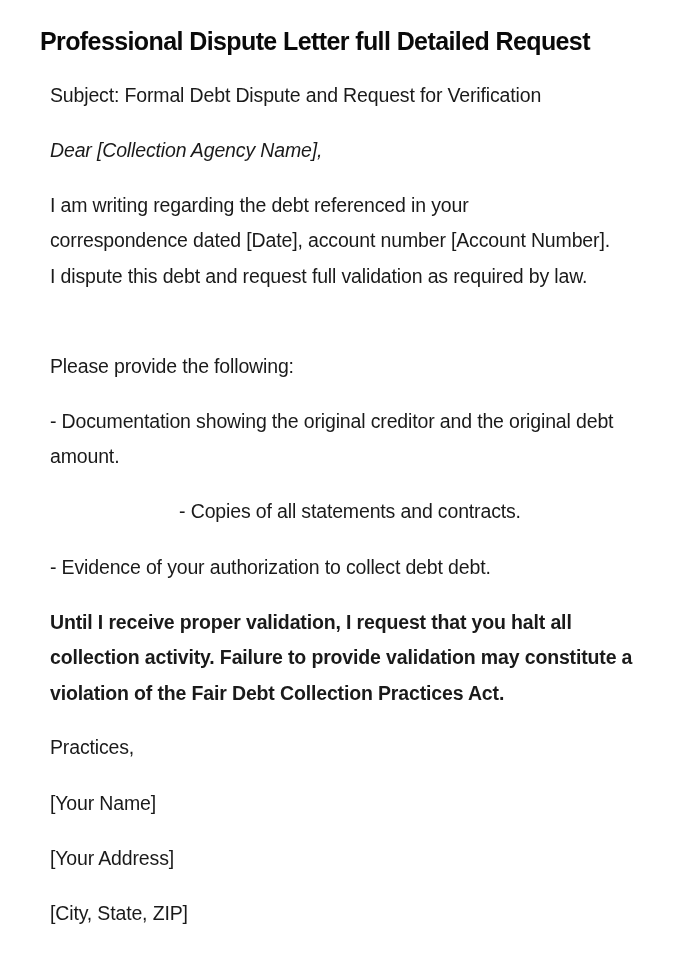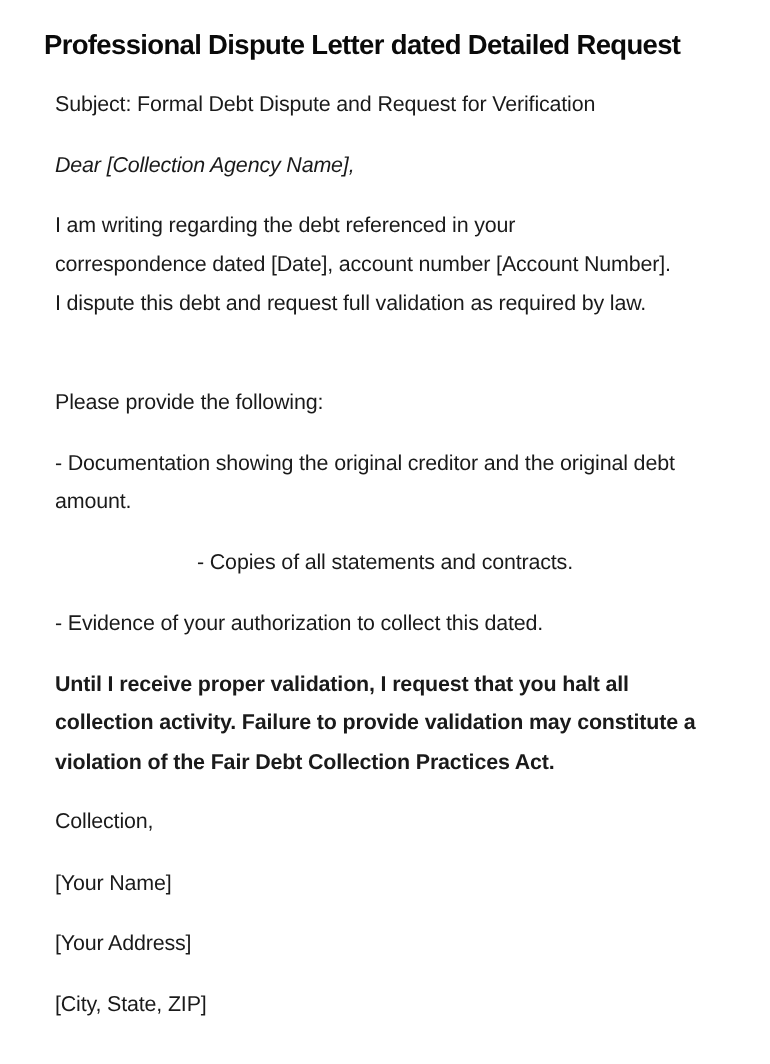--- a/index.html
+++ b/index.html
@@ -41,38 +41,38 @@
       line-height: 35.3px;
       letter-spacing: -0.15px;
       color: #1a1a1a;
       width: 600px;
     }
   </style>
 </head>
 <body>
 
 <div class="page">
-  <h1 class="title">Professional Dispute Letter dated Detailed Request</h1>
+  <h1 class="title">Professional Dispute Letter full Detailed Request</h1>
 
   <p class="para" style="top:68px;">Subject: Formal Debt Dispute and Request for Verification</p>
 
   <p class="para" style="top:123px;font-style:italic;">Dear [Collection Agency Name],</p>
 
   <p class="para" style="top:178px; width:560px;">I am writing regarding the debt referenced in your correspondence dated [Date], account number [Account Number]. I dispute this debt and request full validation as required by law.</p>
 
   <p class="para" style="top:339px;">Please provide the following:</p>
 
   <p class="para" style="top:394px; width:600px;">- Documentation showing the original creditor and the original debt amount.</p>
 
   <p class="para" style="top:484px;text-align:center;">- Copies of all statements and contracts.</p>
 
-  <p class="para" style="top:540px;">- Evidence of your authorization to collect this dated.</p>
+  <p class="para" style="top:540px;">- Evidence of your authorization to collect debt debt.</p>
 
   <p class="para" style="top:595px; width:600px;font-weight:bold;">Until I receive proper validation, I request that you halt all collection activity. Failure to provide validation may constitute a violation of the Fair Debt Collection Practices Act.</p>
 
-  <p class="para" style="top:720px;">Collection,</p>
+  <p class="para" style="top:720px;">Practices,</p>
 
   <p class="para" style="top:776px;">[Your Name]</p>
 
   <p class="para" style="top:831px;">[Your Address]</p>
 
   <p class="para" style="top:886px;">[City, State, ZIP]</p>
 </div>
 
 </body></html>

